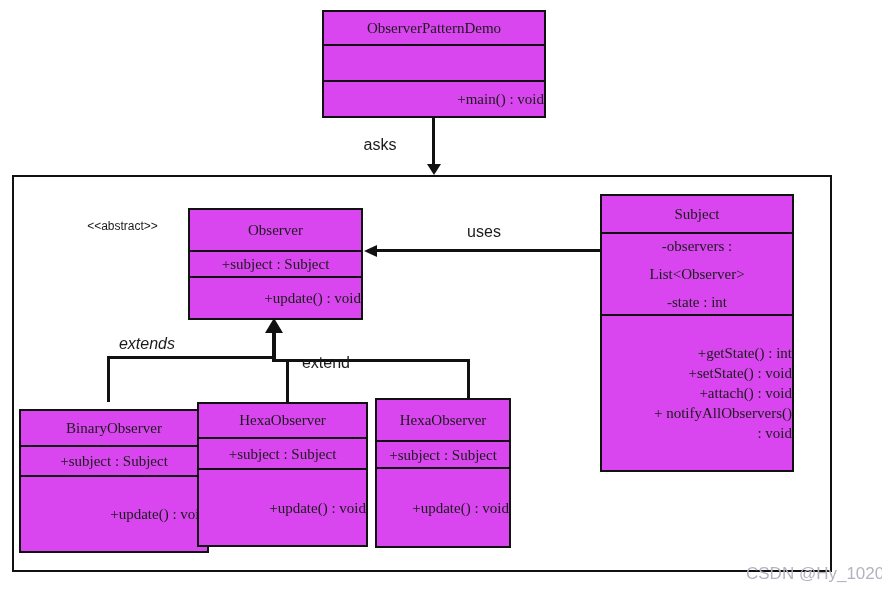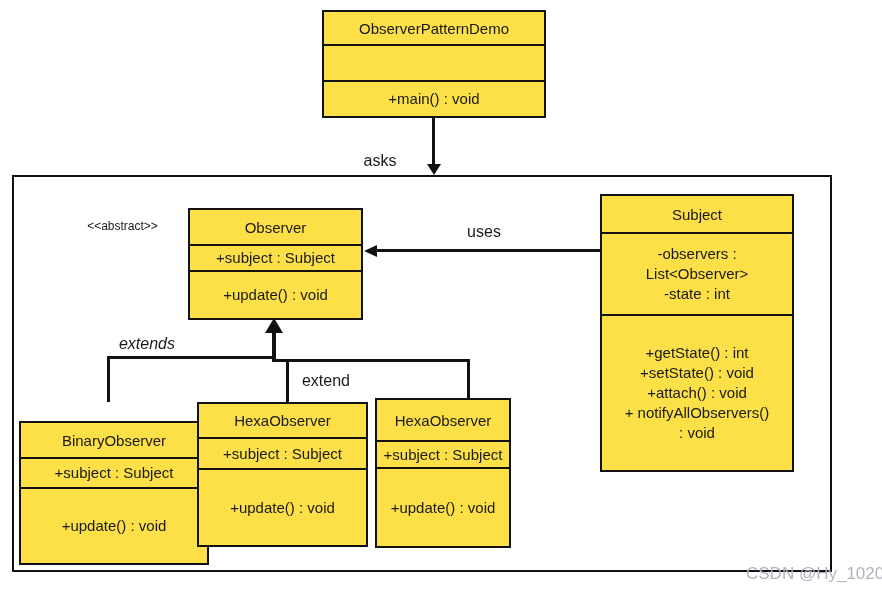--- a/index.html
+++ b/index.html
@@ -2,26 +2,26 @@
 <html><head>
 <meta charset="utf-8">
 <style>
   html,body{margin:0;padding:0;background:#ffffff;}
   #canvas{
     position:relative;width:882px;height:591px;background:#ffffff;
     font-family:"Liberation Sans","DejaVu Sans",sans-serif;
     color:#1a1a1a;overflow:hidden;
   }
   .umlbox{
-    position:absolute;border:2px solid #111;background:#fde047;
-    display:flex;flex-direction:column;box-sizing:border-box;
+    position:absolute;border:2px solid #111;background:#d946ef;
+    display:flex;flex-direction:column;box-sizing:border-box;font-family:Liberation Serif, serif;
   }
   .sec{display:flex;flex-direction:column;align-items:center;justify-content:center;box-sizing:border-box;}
   .sec.sep{border-top:2px solid #111;}
-  .sec.grow{flex:1;}
+  .sec.grow{flex:1;align-items:flex-end;}
   .t15{font-size:15px;}
   .uml-line{line-height:20px;white-space:nowrap;}
   .lbl{position:absolute;font-size:16px;text-align:center;white-space:nowrap;}
   .line{position:absolute;background:#111;}
   .outer{position:absolute;border:2px solid #111;box-sizing:border-box;background:transparent;}
   
   .arr-down{position:absolute;width:0;height:0;border-left:7px solid transparent;border-right:7px solid transparent;border-top:11px solid #111;}
   .arr-left{position:absolute;width:0;height:0;border-top:6px solid transparent;border-bottom:6px solid transparent;border-right:13px solid #111;}
   .tri-up{position:absolute;width:0;height:0;border-left:9px solid transparent;border-right:9px solid transparent;border-bottom:15px solid #111;}
   .watermark{position:absolute;font-size:17px;color:#b3b3c0;white-space:nowrap;z-index:5;}
@@ -34,39 +34,39 @@
   <div class="umlbox" style="left:322px;top:10px;width:224px;height:108px;">
     <div class="sec t15" style="height:32px;">ObserverPatternDemo</div>
     <div class="sec sep" style="height:36px;"></div>
     <div class="sec sep grow t15">
       <div class="uml-line">+main() : void</div>
     </div>
   </div>
 
   <div class="line" style="left:432px;top:118px;width:3px;height:48px;"></div>
   <div class="arr-down" style="left:427px;top:164px;"></div>
-  <div class="lbl" style="left:352px;top:152px;width:56px;">asks</div>
+  <div class="lbl" style="left:352px;top:136px;width:56px;">asks</div>
 
   <div class="outer" style="left:12px;top:175px;width:820px;height:397px;"></div>
 
   <div class="lbl" style="left:60px;top:219px;width:125px;font-size:12px;">&lt;&lt;abstract&gt;&gt;</div>
 
   <div class="umlbox" style="left:188px;top:208px;width:175px;height:112px;">
-    <div class="sec t15" style="height:34px;">Observer</div>
+    <div class="sec t15" style="height:40px;">Observer</div>
     <div class="sec sep t15" style="height:26px;">
       <div class="uml-line">+subject : Subject</div>
     </div>
     <div class="sec sep grow t15">
       <div class="uml-line">+update() : void</div>
     </div>
   </div>
 
   <div class="umlbox" style="left:600px;top:194px;width:194px;height:278px;">
     <div class="sec t15" style="height:36px;">Subject</div>
-    <div class="sec sep t15" style="height:82px;">
+    <div class="sec sep t15" style="height:82px;gap:8px;">
       <div class="uml-line">-observers :</div>
       <div class="uml-line">List&lt;Observer&gt;</div>
       <div class="uml-line">-state : int</div>
     </div>
     <div class="sec sep grow t15">
       <div class="uml-line">+getState() : int</div>
       <div class="uml-line">+setState() : void</div>
       <div class="uml-line">+attach() : void</div>
       <div class="uml-line">+ notifyAllObservers()</div>
       <div class="uml-line">: void</div>
@@ -78,23 +78,23 @@
   <div class="lbl" style="left:454px;top:223px;width:60px;">uses</div>
 
   <div class="tri-up" style="left:265px;top:318px;"></div>
   <div class="line" style="left:272px;top:331px;width:4px;height:29px;"></div>
   <div class="line" style="left:107px;top:356px;width:169px;height:3px;"></div>
   <div class="line" style="left:107px;top:356px;width:3px;height:46px;"></div>
   <div class="line" style="left:272px;top:359px;width:198px;height:3px;"></div>
   <div class="line" style="left:286px;top:359px;width:3px;height:44px;"></div>
   <div class="line" style="left:467px;top:359px;width:3px;height:40px;"></div>
   <div class="lbl" style="left:107px;top:335px;width:80px;font-style:italic;">extends</div>
-  <div class="lbl" style="left:295px;top:372px;width:62px;">extend</div>
+  <div class="lbl" style="left:295px;top:354px;width:62px;">extend</div>
 
-  <div class="umlbox" style="left:19px;top:421px;width:190px;height:144px;">
+  <div class="umlbox" style="left:19px;top:409px;width:190px;height:144px;">
     <div class="sec t15" style="height:34px;">BinaryObserver</div>
     <div class="sec sep t15" style="height:30px;">
       <div class="uml-line">+subject : Subject</div>
     </div>
     <div class="sec sep grow t15">
       <div class="uml-line">+update() : void</div>
     </div>
   </div>
 
   <div class="umlbox" style="left:197px;top:402px;width:171px;height:145px;">

